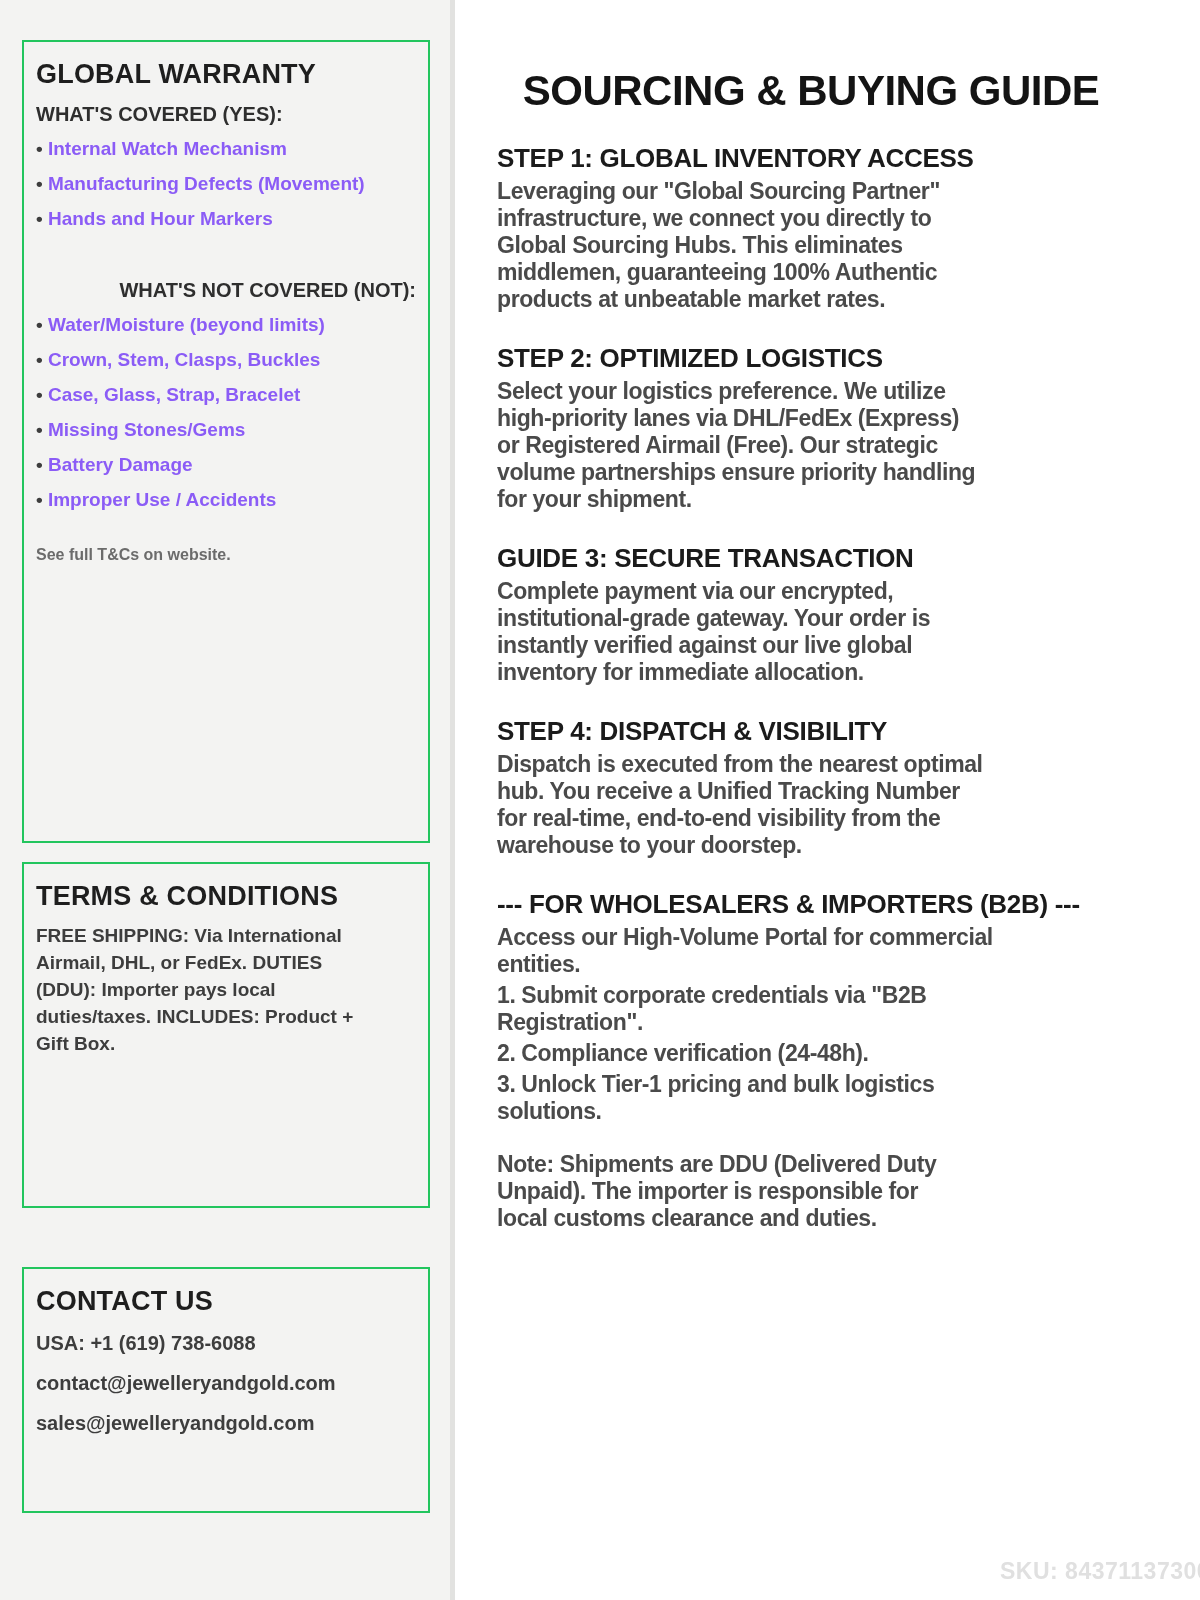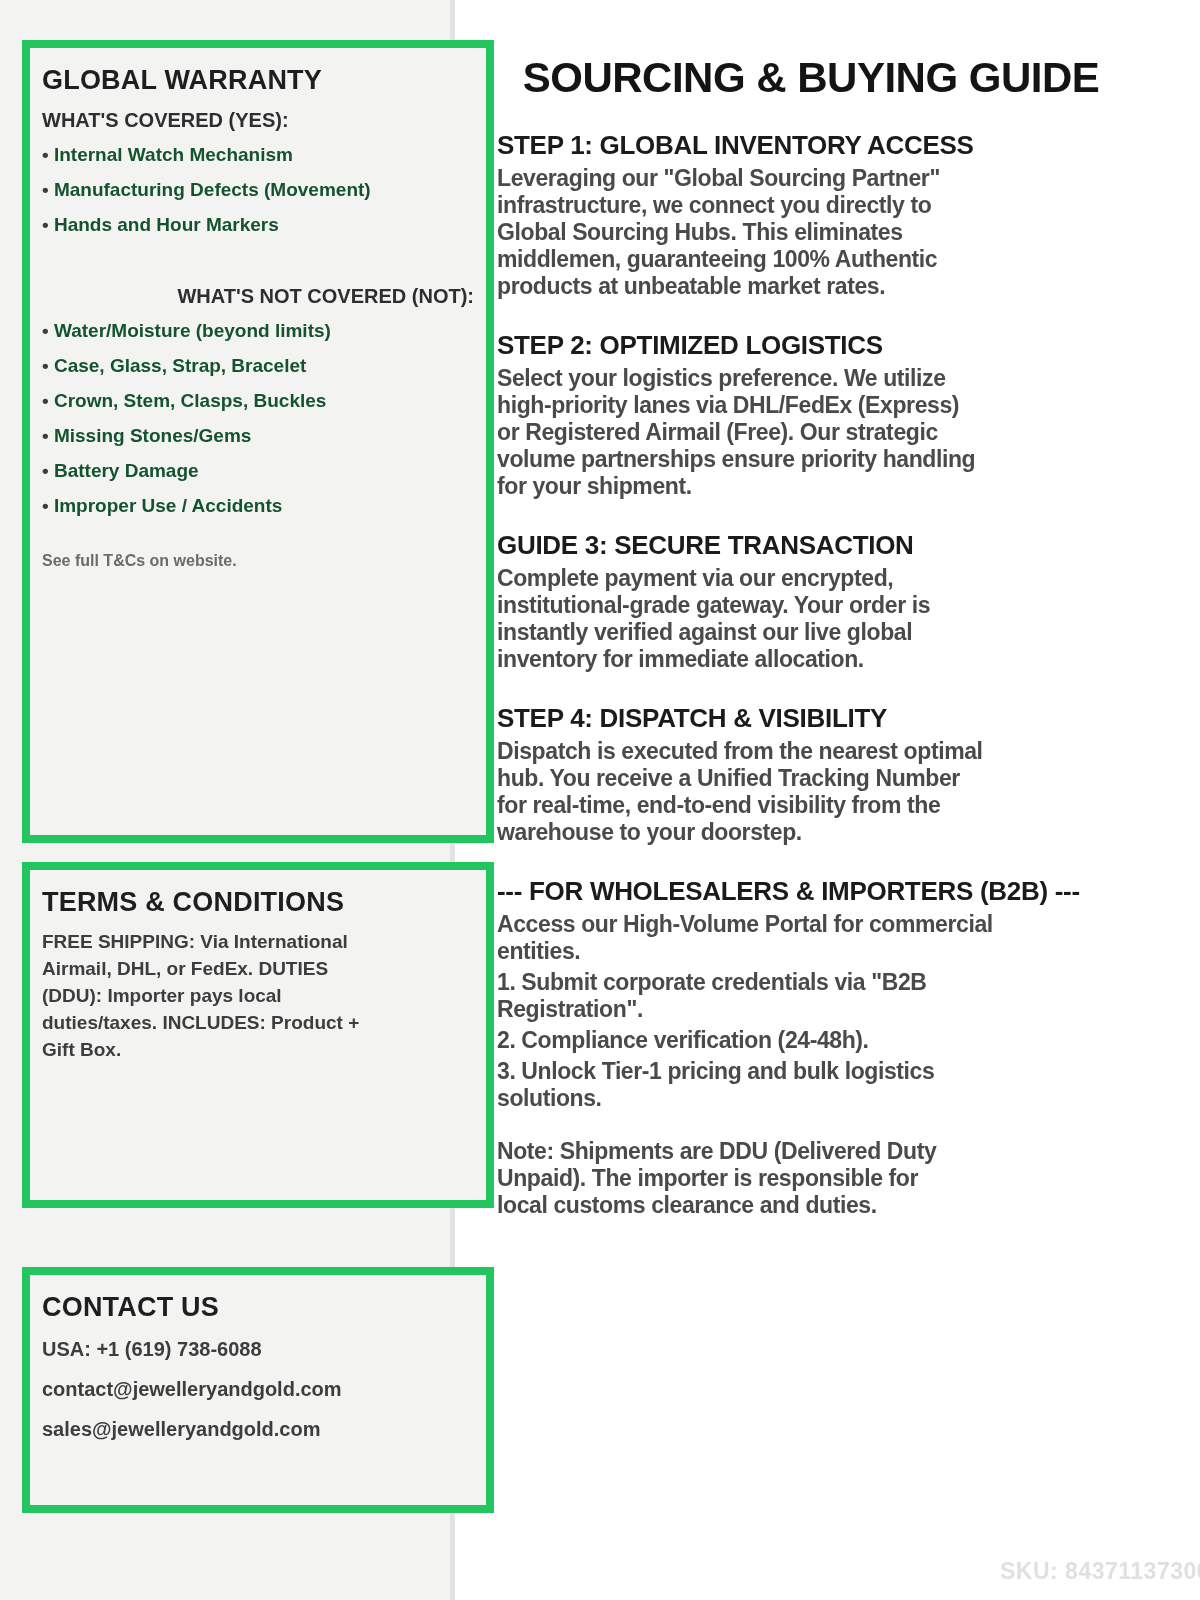--- a/index.html
+++ b/index.html
@@ -17,23 +17,23 @@
     position: absolute;
     left: 0; top: 0;
     width: 455px; height: 1600px;
     background: #f3f3f2;
     border-right: 5px solid #e2e2e0;
     box-sizing: border-box;
   }
   .card {
     position: absolute;
     left: 22px;
-    width: 472px;
+    width: 408px;
     box-sizing: border-box;
-    border: 8px solid #22c55e;
+    border: 2px solid #22c55e;
     padding: 16px 12px 0 12px;
     background: #f3f3f2;
   }
   .card-warranty { top: 40px;  height: 803px; }
   .card-terms    { top: 862px; height: 346px; }
   .card-contact  { top: 1231px; height: 246px; margin-top: 36px; }
 
   .card-title {
     margin: 0;
     font-size: 27px;
@@ -48,21 +48,21 @@
     line-height: 24px;
     font-weight: bold;
     color: #2e2e2e;
   }
   .side-h.gap { margin-top: 47px; text-align: right; }
   .bullet {
     margin: 11px 0 0 0;
     font-size: 19px;
     line-height: 24px;
     font-weight: bold;
-    color: #14532d;
+    color: #8b5cf6;
   }
   .bullet::before { content: "\2022\00a0"; color: #3d3d3d; }
   .footnote {
     margin: 31px 0 0 0;
     font-size: 16px;
     line-height: 24px;
     font-weight: bold;
     color: #6b6b6b;
   }
   .card-body {
@@ -81,21 +81,21 @@
     color: #3d3d3d;
   }
 
   
   .main {
     position: absolute;
     left: 497px; top: 0;
     width: 628px;
   }
   .main-title {
-    margin: 0;
+    margin: 13px;
     padding-top: 56px;
     font-size: 42px;
     line-height: 44px;
     font-weight: bold;
     color: #141414;
     text-align: center;
     letter-spacing: -0.5px;
     white-space: nowrap;
   }
   .step-h {
@@ -137,22 +137,22 @@
   <aside class="sidebar">
 
     <section class="card card-warranty">
       <h2 class="card-title">GLOBAL WARRANTY</h2>
       <h3 class="side-h">WHAT'S COVERED (YES):</h3>
       <div class="bullet">Internal Watch Mechanism</div>
       <div class="bullet">Manufacturing Defects (Movement)</div>
       <div class="bullet">Hands and Hour Markers</div>
       <h3 class="side-h gap">WHAT'S NOT COVERED (NOT):</h3>
       <div class="bullet">Water/Moisture (beyond limits)</div>
+      <div class="bullet">Crown, Stem, Clasps, Buckles</div>
       <div class="bullet">Case, Glass, Strap, Bracelet</div>
-      <div class="bullet">Crown, Stem, Clasps, Buckles</div>
       <div class="bullet">Missing Stones/Gems</div>
       <div class="bullet">Battery Damage</div>
       <div class="bullet">Improper Use / Accidents</div>
       <p class="footnote">See full T&amp;Cs on website.</p>
     </section>
 
     <section class="card card-terms">
       <h2 class="card-title">TERMS &amp; CONDITIONS</h2>
       <p class="card-body">FREE SHIPPING: Via International
 Airmail, DHL, or FedEx.  DUTIES

